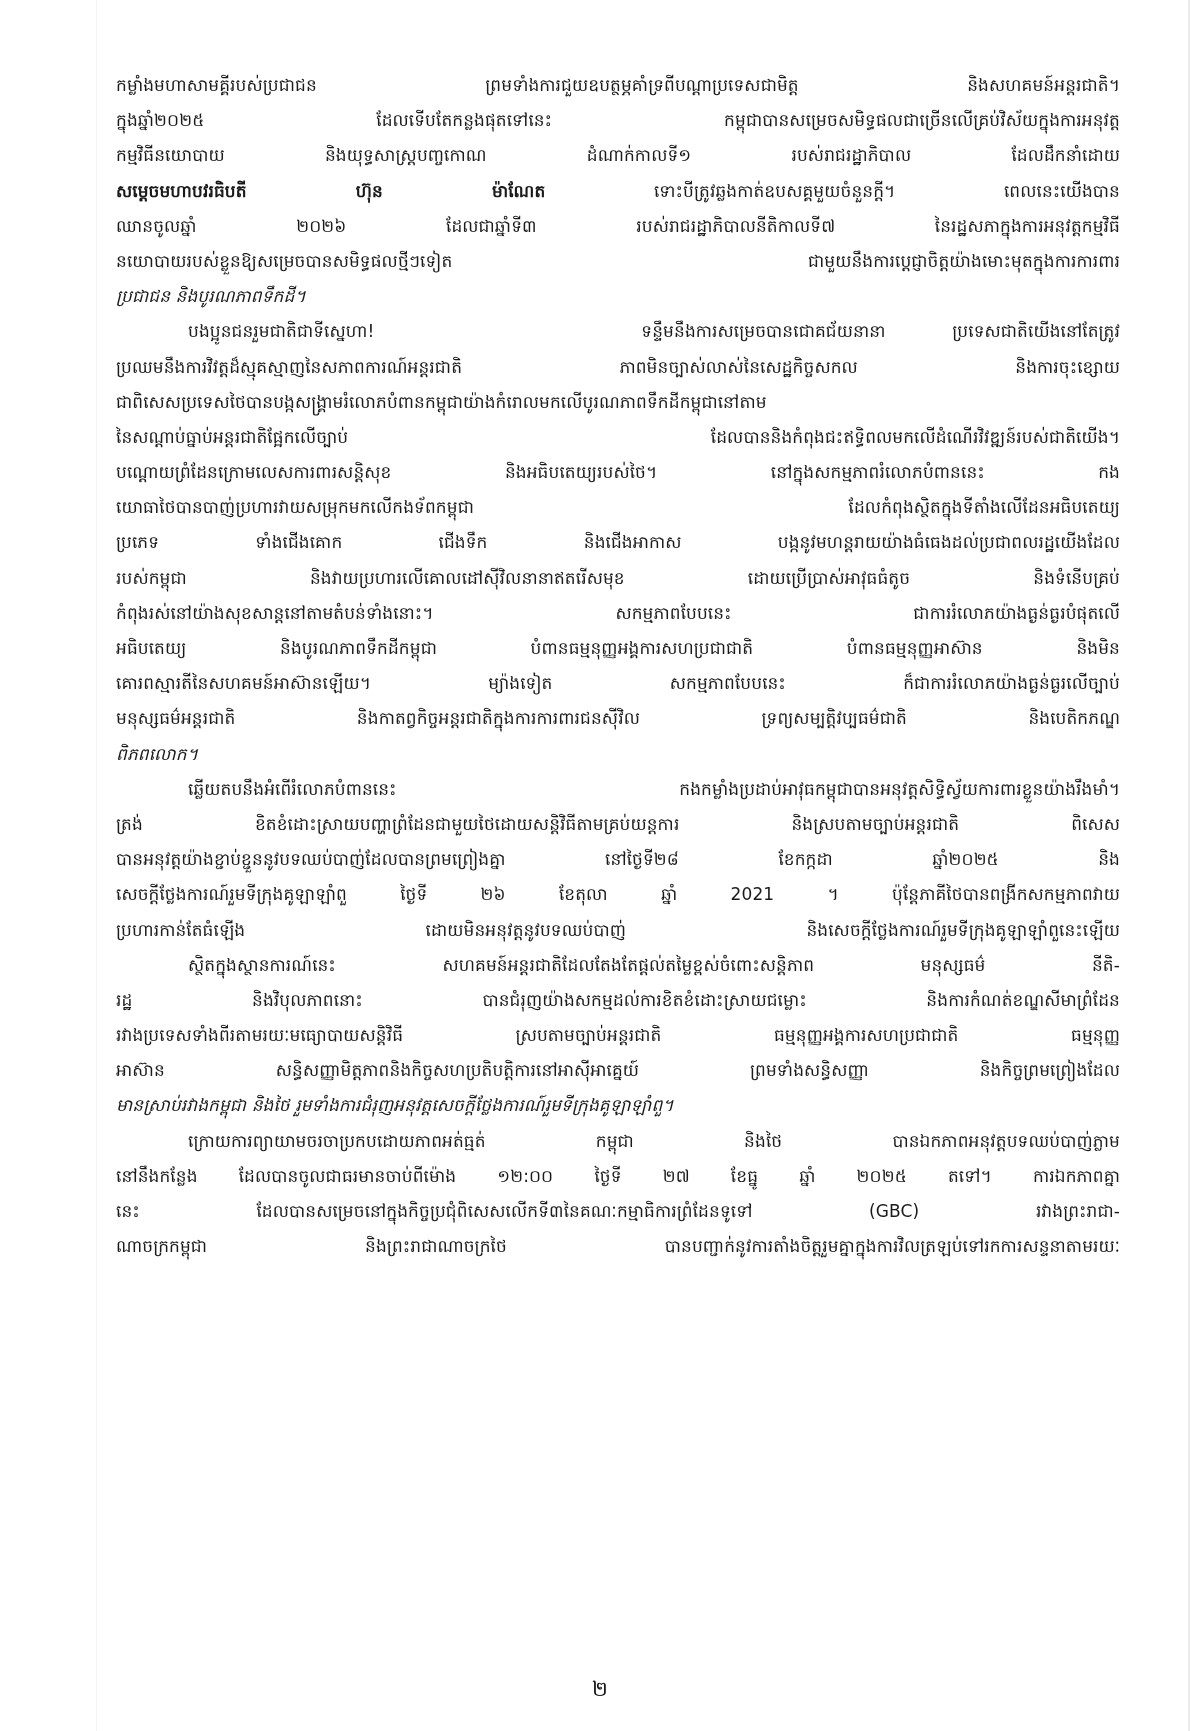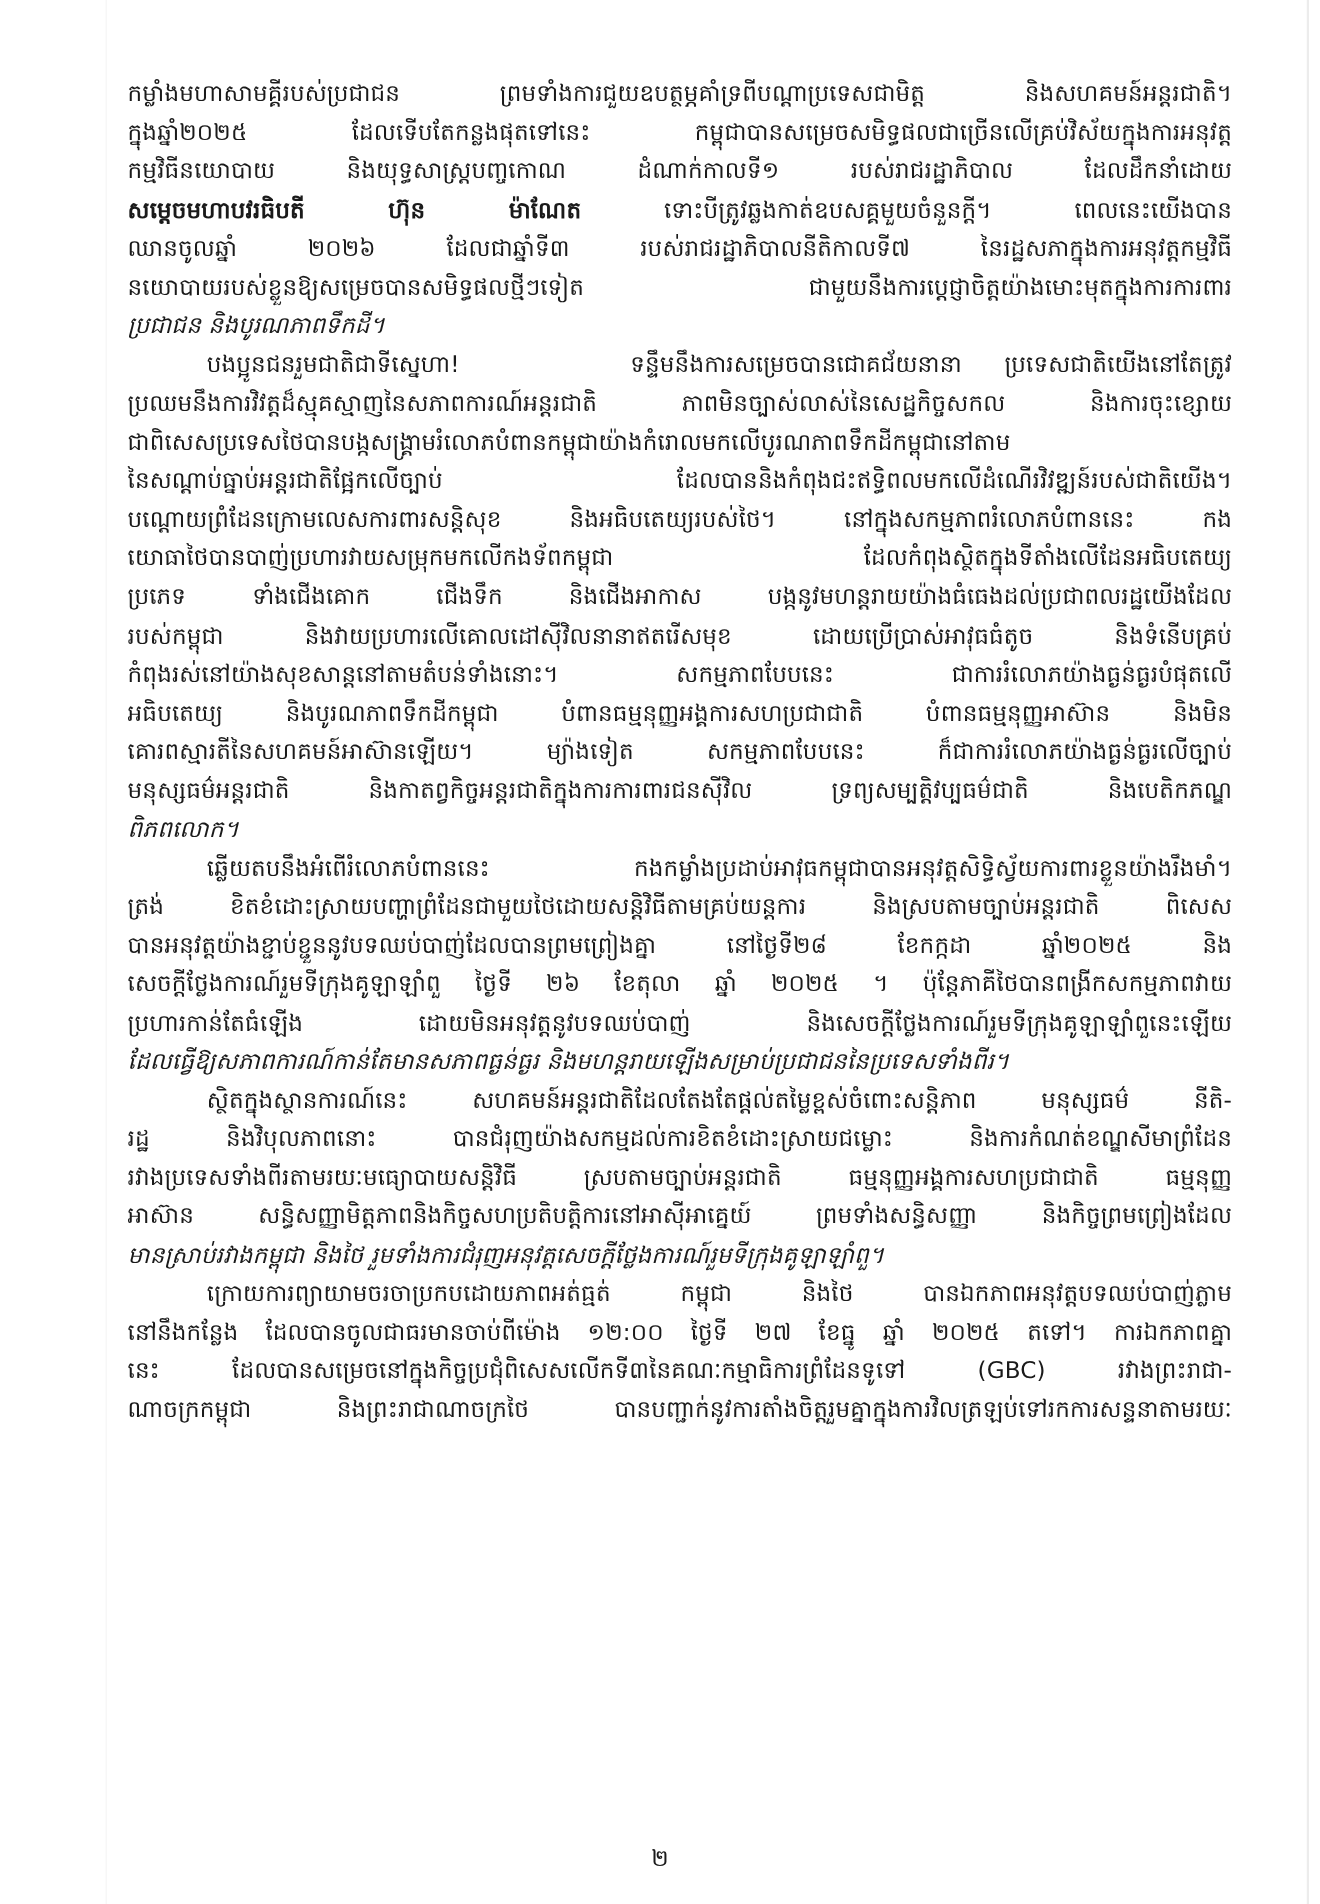--- a/index.html
+++ b/index.html
@@ -13,21 +13,21 @@
     background: #ececec;
   }
   .page-edge-left {
     position: absolute; top: 0; bottom: 0; left: 96px; width: 1px;
     background: #f4f4f4;
   }
   .text-column {
     position: absolute; left: 116px; top: 68px; width: 1004px;
   }
   .line {
-    height: 35.2px; line-height: 35.2px; font-size: 21px;
+    height: 35.2px; line-height: 35.2px; font-size: 17px;
     white-space: nowrap; overflow: hidden;
     text-align: justify; text-align-last: justify;
     letter-spacing: 0.1px;
   }
   .line.last { text-align-last: left; font-style: italic; }
   .line.indent { padding-left: 72px; }
   .bold { font-weight: bold; margin-top: 40px; }
   .italic { }
   .page-number {
     position: absolute; top: 1675px; left: 0; width: 1200px;
@@ -65,23 +65,22 @@
     <div class="line">អធិបតេយ្យ និងបូរណភាពទឹកដីកម្ពុជា បំពានធម្មនុញ្ញអង្គការសហប្រជាជាតិ បំពានធម្មនុញ្ញអាស៊ាន និងមិន</div>
     <div class="line">គោរពស្មារតីនៃសហគមន៍អាស៊ានឡើយ។ ម្យ៉ាងទៀត សកម្មភាពបែបនេះ ក៏ជាការរំលោភយ៉ាងធ្ងន់ធ្ងរលើច្បាប់</div>
     <div class="line">មនុស្សធម៌អន្តរជាតិ និងកាតព្វកិច្ចអន្តរជាតិក្នុងការការពារជនស៊ីវិល ទ្រព្យសម្បត្តិវប្បធម៌ជាតិ និងបេតិកភណ្ឌ</div>
     <div class="line last">ពិភពលោក។</div>
   </div>
 
   <div>
     <div class="line indent">ឆ្លើយតបនឹងអំពើរំលោភបំពាននេះ កងកម្លាំងប្រដាប់អាវុធកម្ពុជាបានអនុវត្តសិទ្ធិស្វ័យការពារខ្លួនយ៉ាងរឹងមាំ។</div>
     <div class="line">ត្រង់ ខិតខំដោះស្រាយបញ្ហាព្រំដែនជាមួយថៃដោយសន្តិវិធីតាមគ្រប់យន្តការ និងស្របតាមច្បាប់អន្តរជាតិ ពិសេស</div>
     <div class="line">បានអនុវត្តយ៉ាងខ្ជាប់ខ្ជួននូវបទឈប់បាញ់ដែលបានព្រមព្រៀងគ្នា នៅថ្ងៃទី២៨ ខែកក្កដា ឆ្នាំ២០២៥ និង</div>
-    <div class="line">សេចក្ដីថ្លែងការណ៍រួមទីក្រុងគូឡាឡាំពួ ថ្ងៃទី ២៦ ខែតុលា ឆ្នាំ ២០២៥ ។ ប៉ុន្តែភាគីថៃបានពង្រីកសកម្មភាពវាយ</div>
+    <div class="line">សេចក្ដីថ្លែងការណ៍រួមទីក្រុងគូឡាឡាំពួ ថ្ងៃទី ២៦ ខែតុលា ឆ្នាំ 2021 ។ ប៉ុន្តែភាគីថៃបានពង្រីកសកម្មភាពវាយ</div>
     <div class="line">ប្រហារកាន់តែធំឡើង ដោយមិនអនុវត្តនូវបទឈប់បាញ់ និងសេចក្ដីថ្លែងការណ៍រួមទីក្រុងគូឡាឡាំពួនេះឡើយ</div>
-    <div class="line last">ដែលធ្វើឱ្យសភាពការណ៍កាន់តែមានសភាពធ្ងន់ធ្ងរ និងមហន្តរាយឡើងសម្រាប់ប្រជាជននៃប្រទេសទាំងពីរ។</div>
   </div>
 
   <div>
     <div class="line indent">ស្ថិតក្នុងស្ថានការណ៍នេះ សហគមន៍អន្តរជាតិដែលតែងតែផ្ដល់តម្លៃខ្ពស់ចំពោះសន្តិភាព មនុស្សធម៌ នីតិ-</div>
     <div class="line">រដ្ឋ និងវិបុលភាពនោះ បានជំរុញយ៉ាងសកម្មដល់ការខិតខំដោះស្រាយជម្លោះ និងការកំណត់ខណ្ឌសីមាព្រំដែន</div>
     <div class="line">រវាងប្រទេសទាំងពីរតាមរយៈមធ្យោបាយសន្តិវិធី ស្របតាមច្បាប់អន្តរជាតិ ធម្មនុញ្ញអង្គការសហប្រជាជាតិ ធម្មនុញ្ញ</div>
     <div class="line">អាស៊ាន សន្ធិសញ្ញាមិត្តភាពនិងកិច្ចសហប្រតិបត្តិការនៅអាស៊ីអាគ្នេយ៍ ព្រមទាំងសន្ធិសញ្ញា និងកិច្ចព្រមព្រៀងដែល</div>
     <div class="line last">មានស្រាប់រវាងកម្ពុជា និងថៃ រួមទាំងការជំរុញអនុវត្តសេចក្ដីថ្លែងការណ៍រួមទីក្រុងគូឡាឡាំពួ។</div>
   </div>
 

